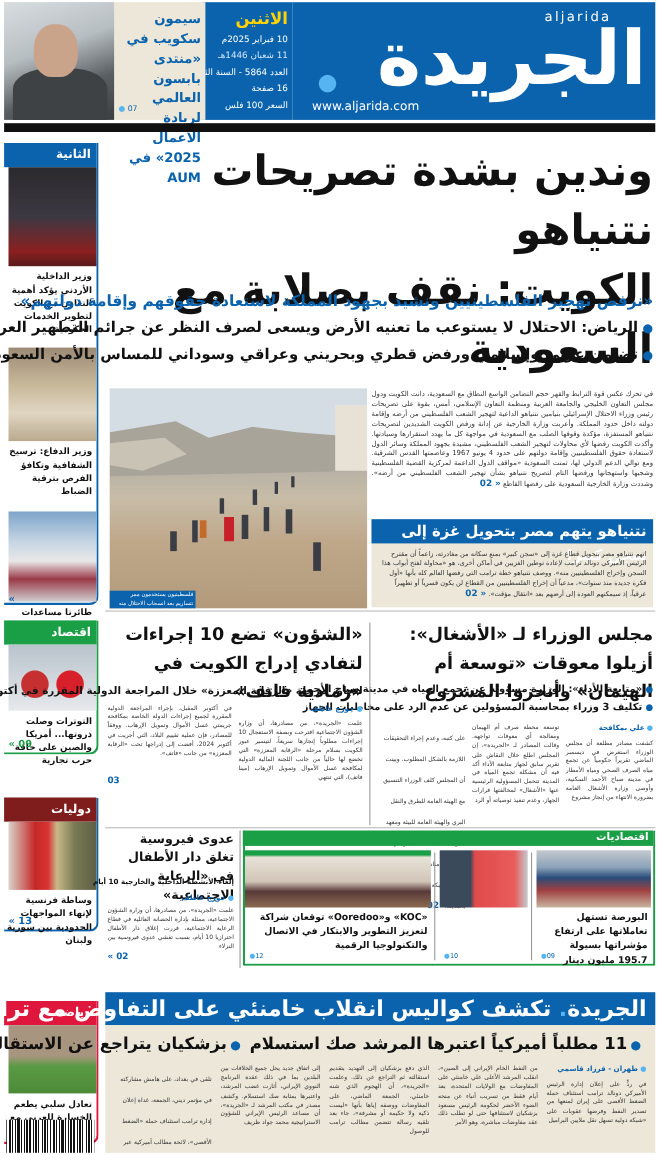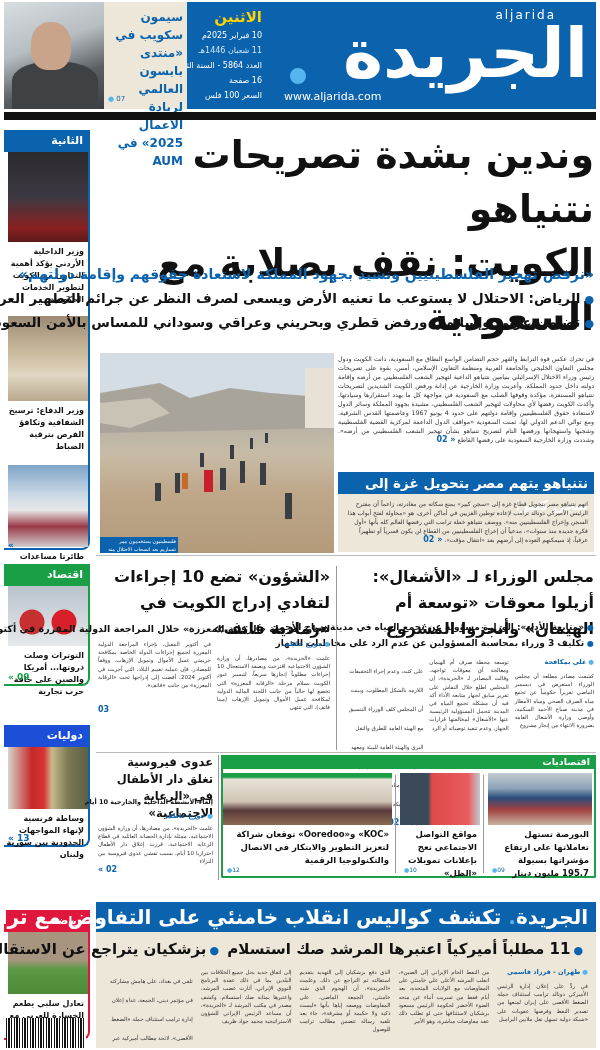--- a/index.html
+++ b/index.html
@@ -119,21 +119,21 @@
 </div>
 
 <div class="abs side-box" style="top:564px;left:4px;height:122px;border-color:#1a9e46">
   <div class="side-tag" style="background:#1a9e46">اقتصاد</div>
   <div class="side-photo" style="height:60px;background:radial-gradient(circle at 30% 60%,#c73030 0 12px,transparent 13px),radial-gradient(circle at 70% 60%,#d8202a 0 12px,transparent 13px),linear-gradient(180deg,#b9c3cc,#e6e9ec)"></div>
   <div class="side-cap">التوترات وصلت ذروتها... أمريكا والصين على حافة حرب تجارية</div>
   <div class="side-more" style="bottom:2px;color:#1a9e46">« 09</div>
 </div>
 
 <div class="abs side-box" style="top:725px;left:4px;height:122px">
-  <div class="side-tag" style="background:#1d4ed8">دوليات</div>
+  <div class="side-tag" style="background:#7f1d1d">دوليات</div>
   <div class="side-photo" style="height:62px;background:linear-gradient(90deg,#d8d4ca 0%,#c52828 30%,#d83434 45%,#c8b98a 55%,#7a7a55 75%,#5e5f45 100%)"></div>
   <div class="side-cap">وساطة فرنسية لإنهاء المواجهات الحدودية بين سورية ولبنان</div>
   <div class="side-more" style="bottom:2px;color:#0b63ad">« 13</div>
 </div>
 
 <div class="abs side-box" style="top:910px;left:4px;height:130px;border-color:#e0173d">
   <div class="side-tag" style="background:#e0173d">رياضة</div>
   <div class="side-photo" style="height:62px;background:linear-gradient(180deg,#a89580 0%,#a89580 45%,#5b9a44 60%,#4c8a38 100%)"></div>
   <div class="side-cap">تعادل سلبي يطعم الخسارة للعربي مع خيطان</div>
   <div class="side-more" style="bottom:2px;color:#e0173d">« 14</div>
@@ -231,21 +231,20 @@
 <div class="abs econ">
   <div class="econ-tag">اقتصاديات</div>
   <div class="econ-item" style="right:2px;width:104px">
     <div class="econ-img" style="background:linear-gradient(180deg,#c4c9cf 0%,#8aa2b8 30%,#294c7a 48%,#a04040 70%,#c8b4a0 100%)"></div>
     <div class="econ-cap">البورصة تستهل تعاملاتها على ارتفاع مؤشراتها بسيولة 195.7 مليون دينار</div>
     <div class="econ-pg"><span style="color:#55b5f0">●</span><span>09</span></div>
   </div>
   <div class="abs vline" style="right:110px;top:20px;height:98px"></div>
   <div class="econ-item" style="right:114px;width:80px">
     <div class="econ-img" style="background:linear-gradient(90deg,#3a4a5a 0%,#3a4a5a 35%,#e04a4a 40%,#e85c5c 85%,#c4c9cf 100%)"></div>
-    <div class="econ-cap">مواقع التواصل الاجتماعي تعج بإعلانات تمويلات «الظل»</div>
     <div class="econ-pg"><span style="color:#55b5f0">●</span><span>10</span></div>
   </div>
   <div class="abs vline" style="right:198px;top:20px;height:98px"></div>
   <div class="econ-item" style="right:202px;width:169px">
     <div class="econ-img" style="background:linear-gradient(180deg,#1a9e46 0%,#1a9e46 8%,#e8e2d8 12%,#d0c4b6 55%,#5a3a3a 72%,#8a6a50 100%)"></div>
     <div class="econ-cap">«KOC» و«Ooredoo» توقعان شراكة لتعزيز التطوير والابتكار في الاتصال والتكنولوجيا الرقمية</div>
     <div class="econ-pg"><span style="color:#55b5f0">●</span><span>12</span></div>
   </div>
 </div>
 

